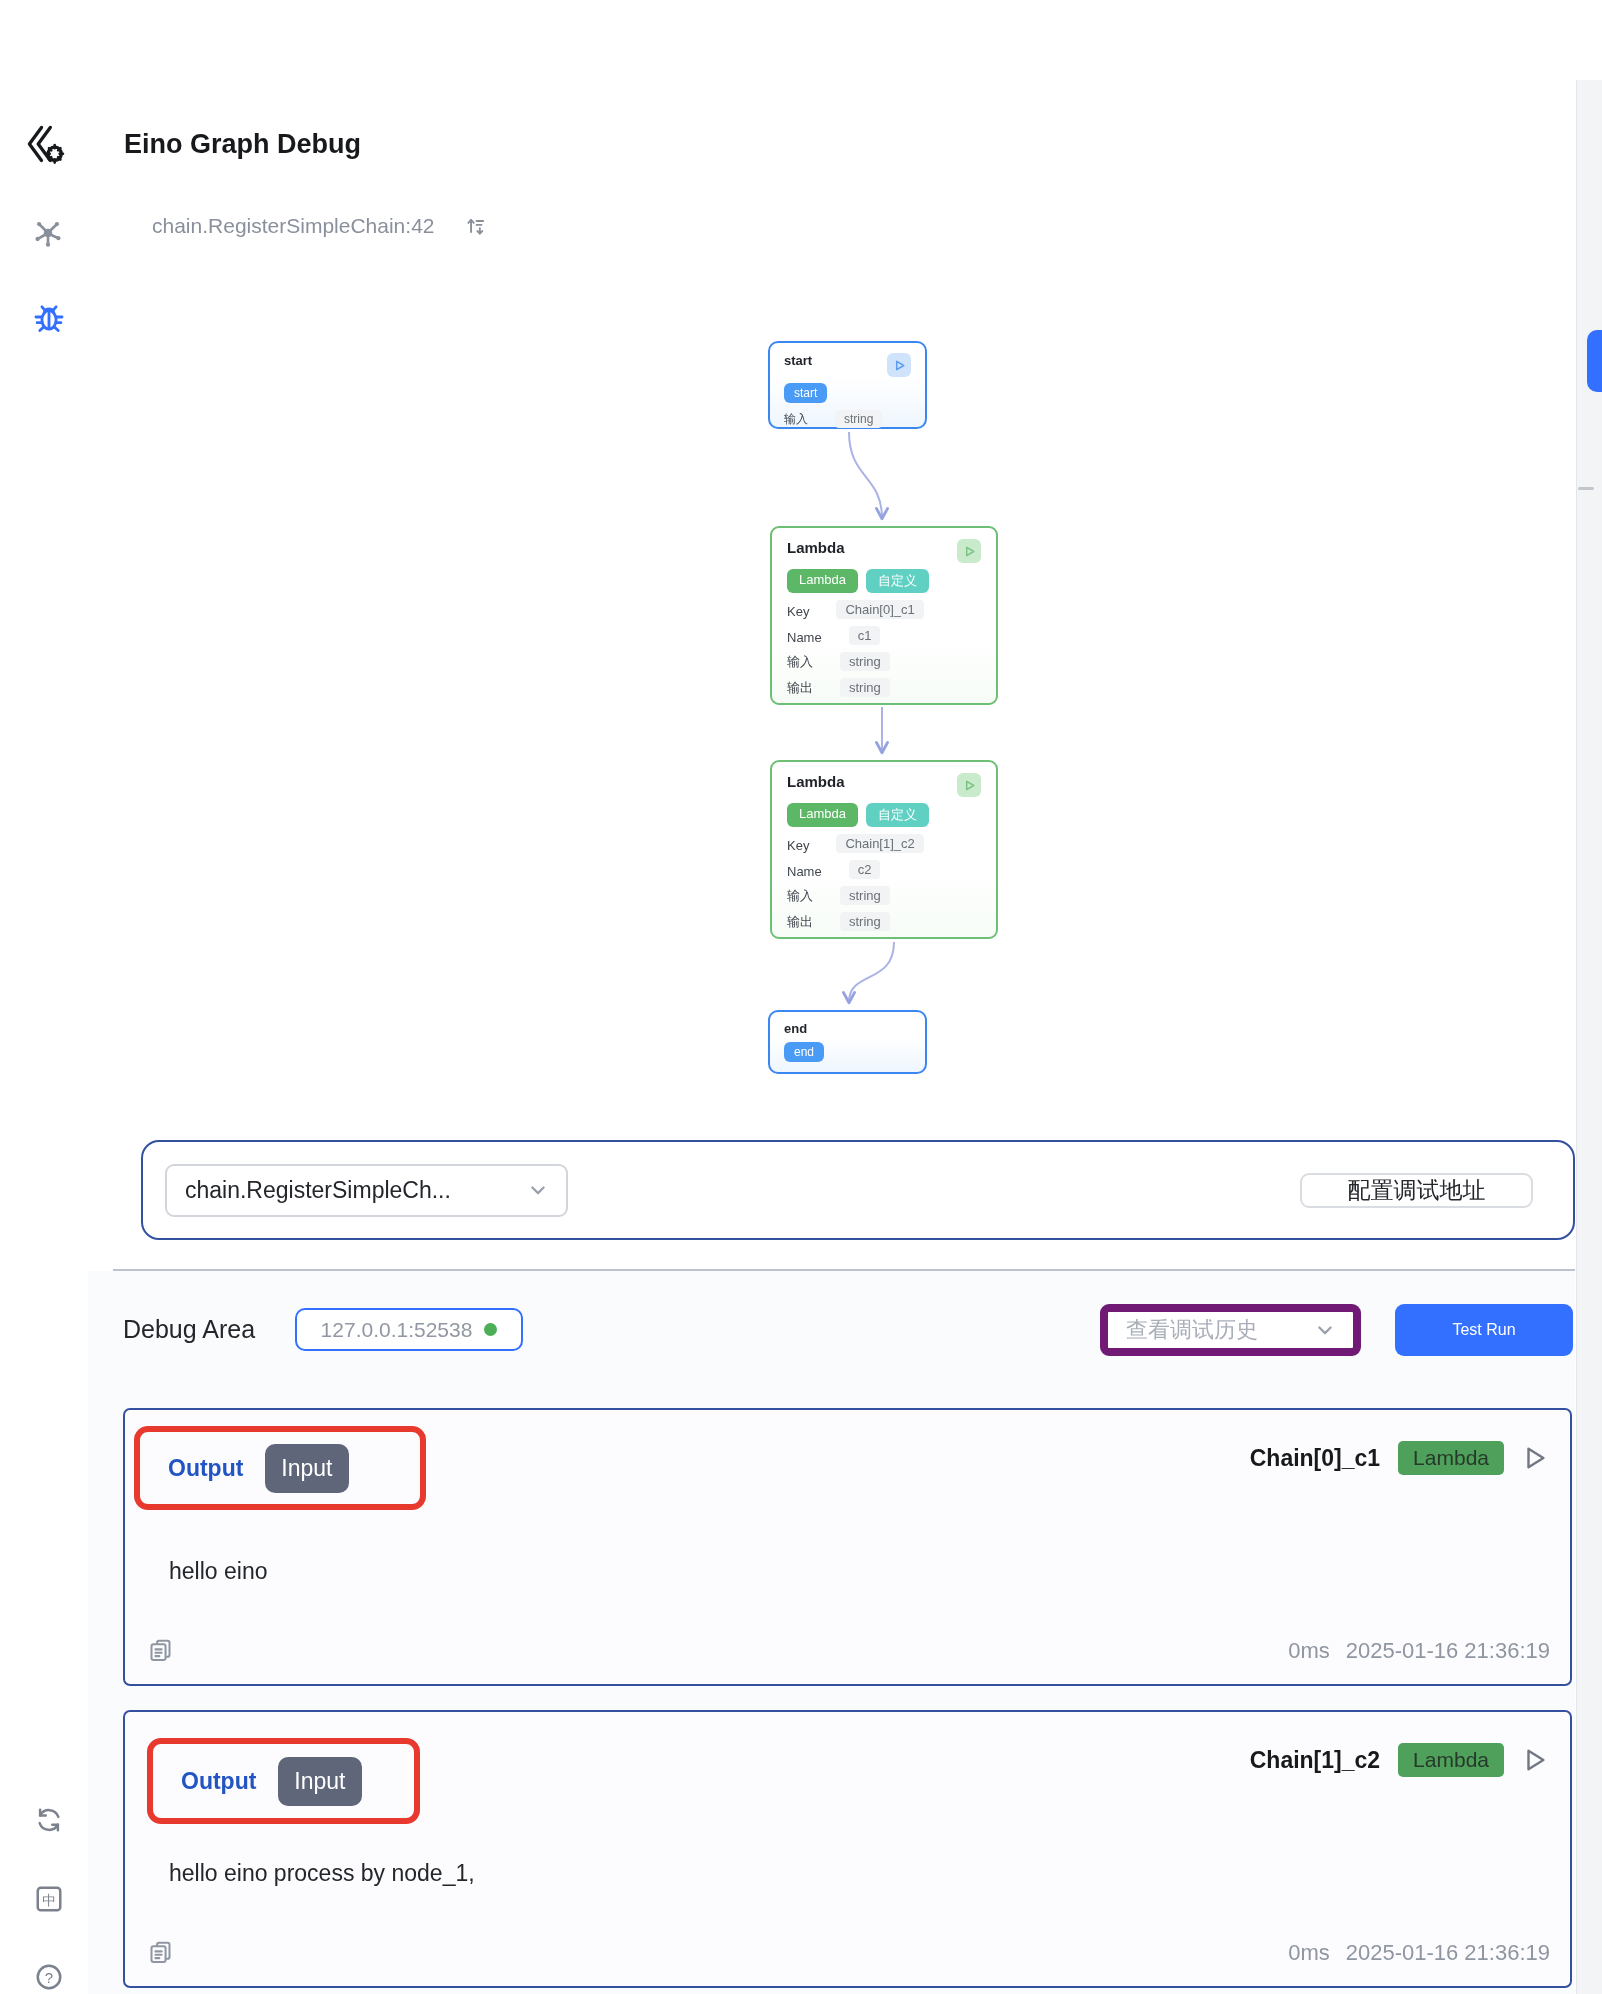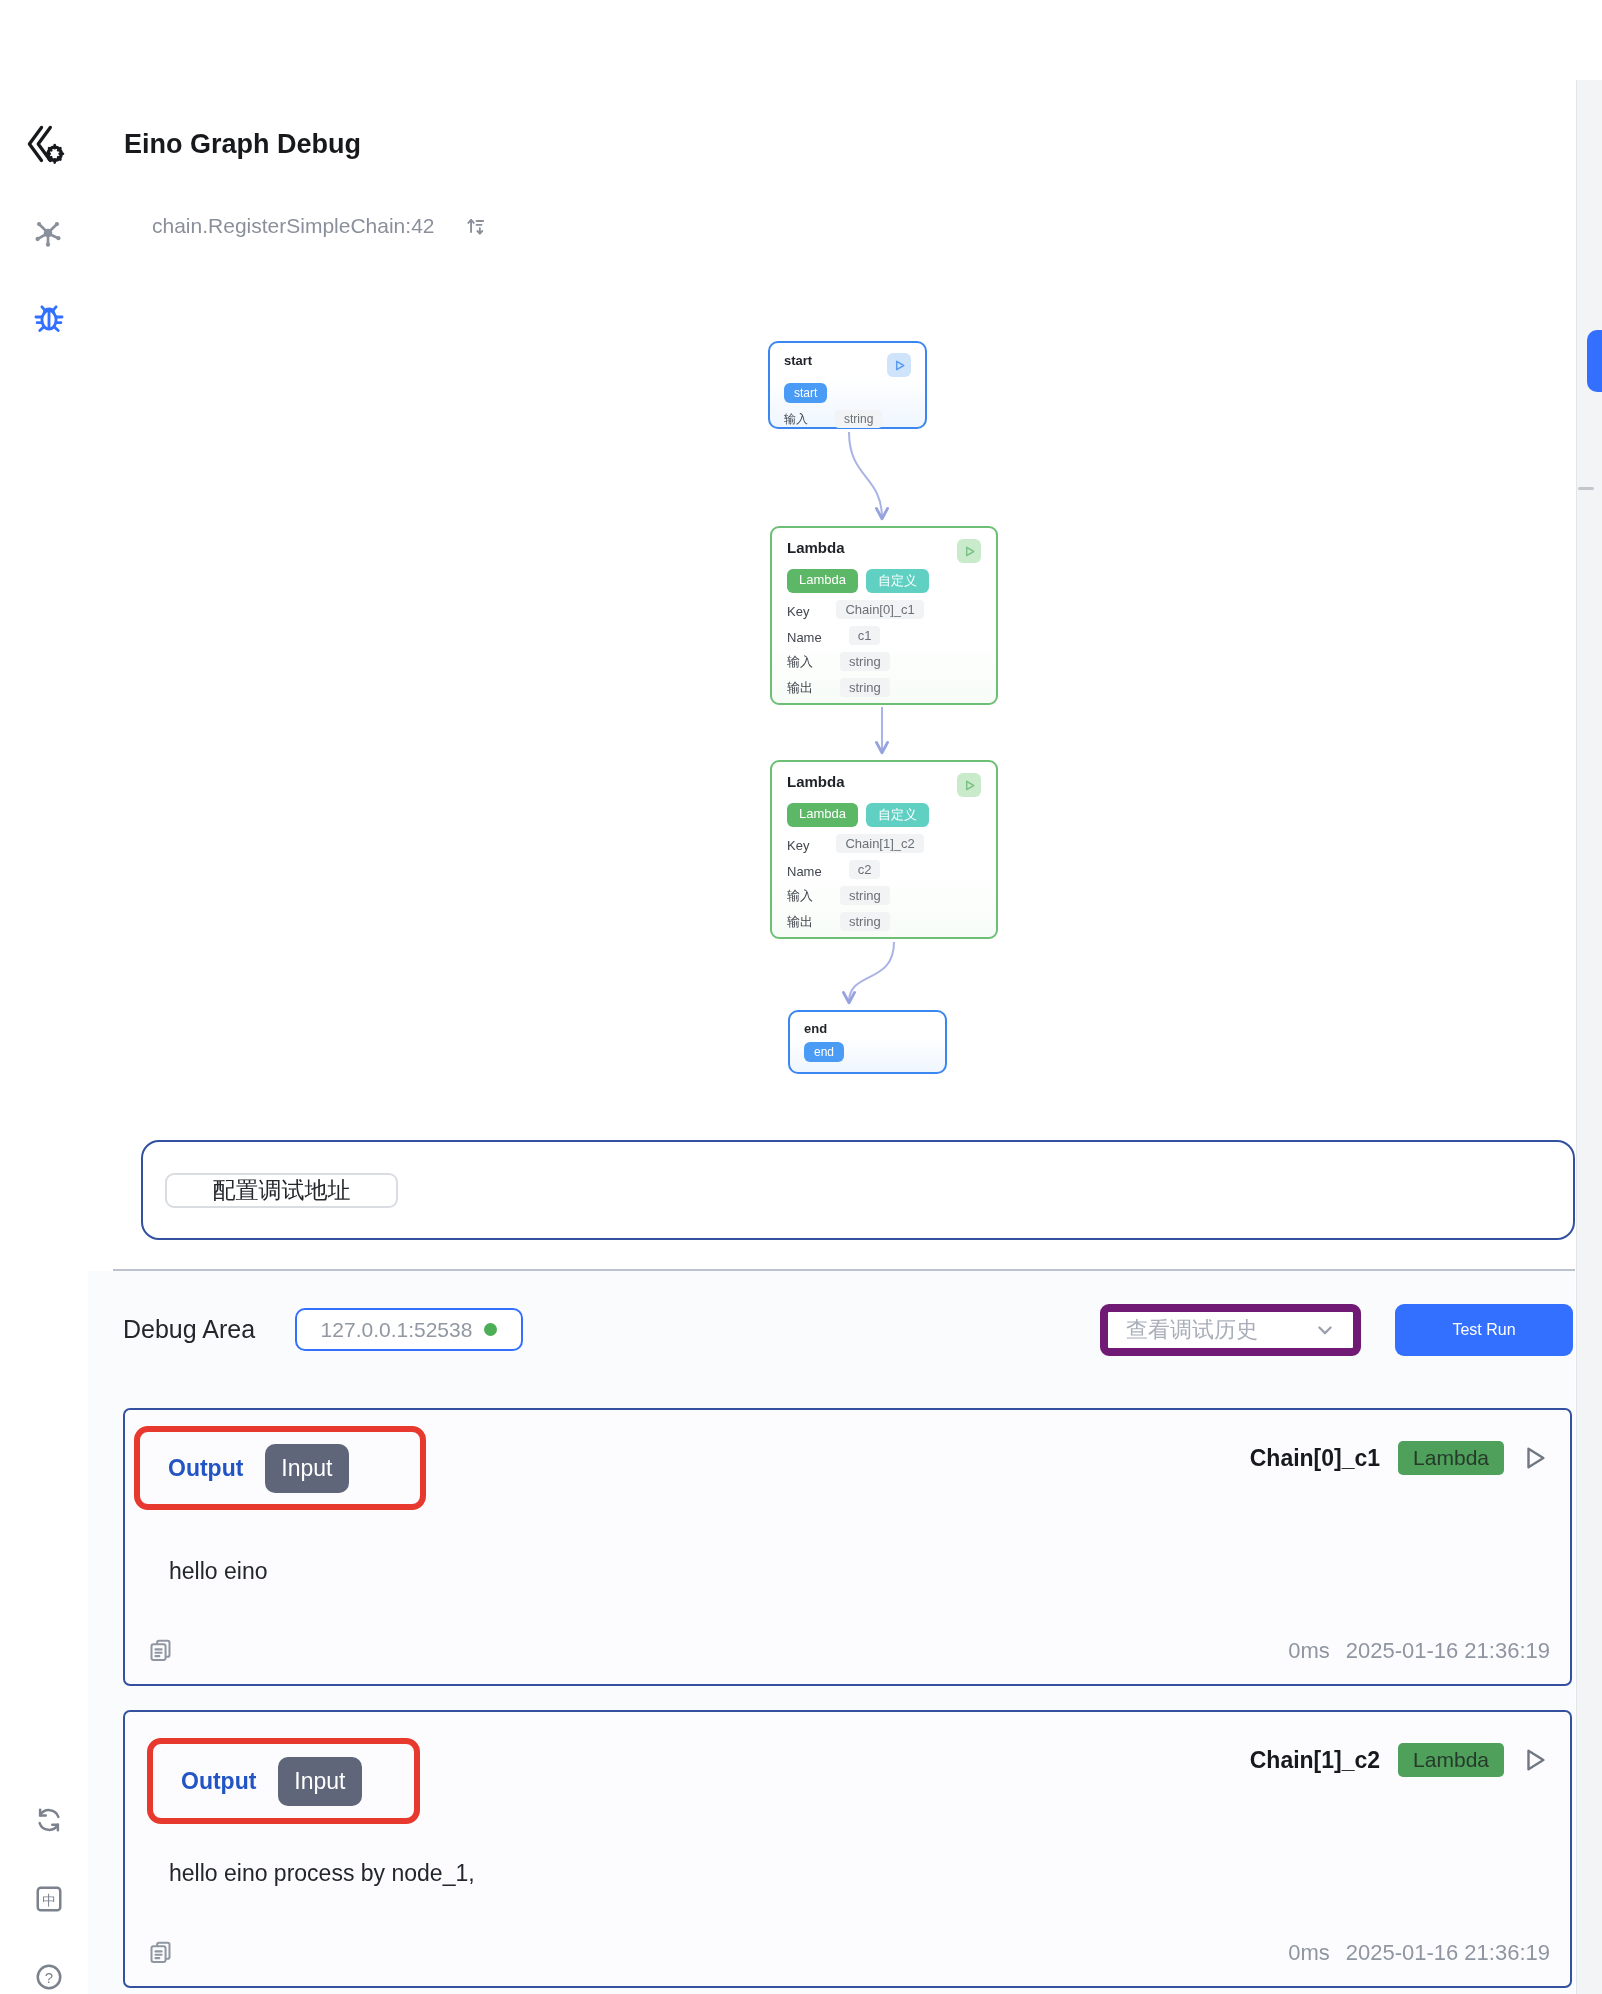--- a/index.html
+++ b/index.html
@@ -35,21 +35,21 @@
   
   .edges { position:absolute; left:0; top:0; pointer-events:none; z-index:1; }
   .edge { fill:none; stroke:#a9b3e6; stroke-width:2; }
 
   .node { position:absolute; background:#fff; z-index:2; cursor:pointer; }
   .node-blue { border:2px solid #3b87f2; border-radius:10px; background:linear-gradient(180deg,#ffffff 40%,#eff6fe 100%); }
   .node-green { border:2px solid #6cbf74; border-radius:9px; background:linear-gradient(180deg,#ffffff 60%,#f7fcf7 100%); }
   .node-start { left:768px; top:341px; width:159px; height:88px; padding:10px 14px; }
   .node-lambda-1 { left:770px; top:526px; width:228px; height:179px; padding:11px 15px; }
   .node-lambda-2 { left:770px; top:760px; width:228px; height:179px; padding:11px 15px; }
-  .node-end { left:768px; top:1010px; width:159px; height:64px; padding:9px 14px;margin-left:20px; }
+  .node-end { left:768px; top:1010px; width:159px; height:64px; padding:9px 14px; }
 
   .node-head { display:flex; justify-content:space-between; align-items:flex-start; }
   .node-title-sm { font-size:13px; font-weight:bold; color:#1f2329; }
   .node-title-lg { font-size:15px; font-weight:bold; color:#1f2329; }
   .node-play { width:24px; height:24px; border:none; border-radius:6px; display:flex; align-items:center; justify-content:center; cursor:pointer; }
   .play-blue { background:#cfe4fb; }
   .play-green { background:#c9ebcb; }
 
   .badge { display:inline-block; border-radius:6px; color:#fff; }
   .badge-sm { font-size:12px; padding:3px 10px; }
@@ -267,20 +267,26 @@
   <div class="node node-blue node-end">
     <div class="node-head">
       <span class="node-title-sm">end</span>
     </div>
     <div class="node-badges">
       <span class="badge badge-sm bg-blue">end</span>
     </div>
   </div>
 
   <div class="selector-bar">
+    <div class="graph-select">
+      <span>chain.RegisterSimpleCh...</span>
+      <svg width="20" height="20" viewBox="0 0 16 16">
+          <path d="M3.5 6 L8 10.5 L12.5 6" fill="none" stroke="#9aa0ab" stroke-width="1.8" stroke-linecap="round" stroke-linejoin="round"></path>
+        </svg>
+    </div>
     <button class="config-btn">配置调试地址</button>
   </div>
 
   <div class="h-divider"></div>
   <div class="debug-bg"></div>
 
   <div class="debug-title">Debug Area</div>
   <div class="address-pill">
     <span>127.0.0.1:52538</span>
     <i class="status-dot"></i>

